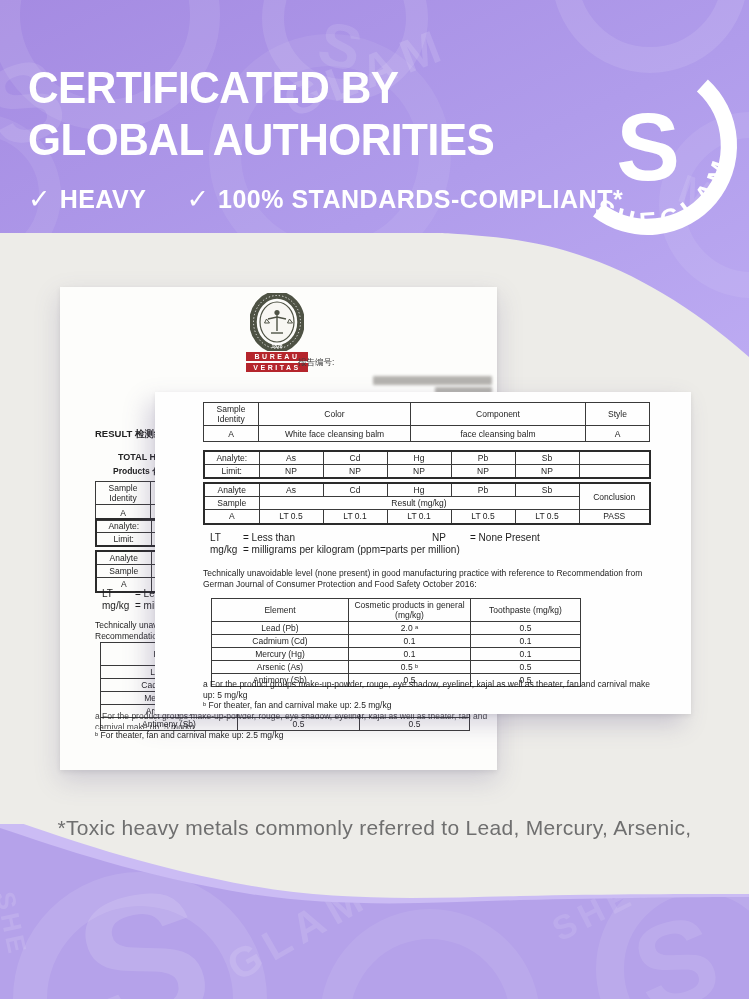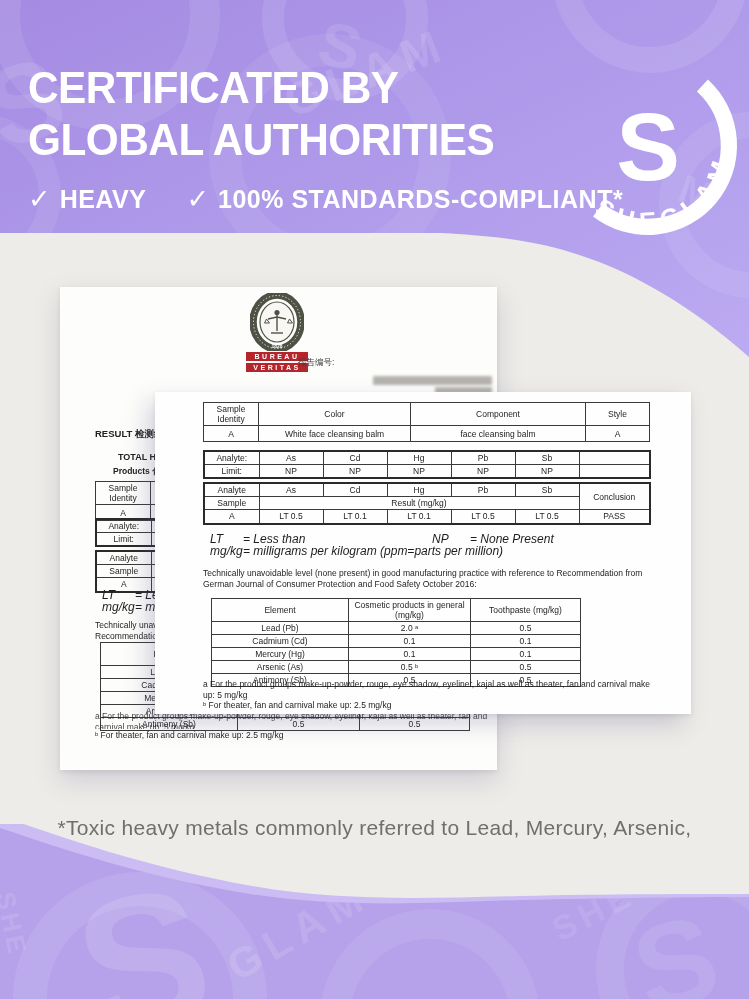--- a/index.html
+++ b/index.html
@@ -28,21 +28,21 @@
 
   table.t{border-collapse:collapse;table-layout:fixed;font-size:8.5px;color:#1d1d1d;}
   table.t th,table.t td{border:1px solid #3a3a3a;padding:1px 3px;text-align:center;
                         font-weight:normal;overflow:hidden;white-space:normal;}
   table.t th{line-height:10px;}
   table.heavy{border:2px solid #2a2a2a;}
   table.med{border:1.5px solid #2a2a2a;}
   td.al,th.al{text-align:left;}
   tr.h22{height:22px;} tr.h16{height:16px;} tr.h12{height:12px;} tr.h14{height:14px;} tr.h10{height:10px;margin-top:36px;}
 
-  .legend{font-size:12px;font-style:italic;color:#1d1d1d;position:absolute;}
+  .legend{font-size:10px;color:#1d1d1d;position:absolute;}
   .legend span{position:absolute;white-space:nowrap;}
   .smalltxt{font-size:8.5px;line-height:10.5px;color:#1d1d1d;}
   .bold{font-weight:bold;}
   .redbox{background:#b5252c;color:#fff;text-align:center;font-size:7px;font-weight:bold;
           letter-spacing:2.5px;line-height:9px;height:9px;}
   .blurbar{background:#97948f;filter:blur(1.6px);opacity:.7;border-radius:1px;}
   .blurline{filter:blur(0.5px);opacity:.85;}
 
   
   .disclaimer{position:absolute;left:0;top:814px;width:749px;text-align:center;

